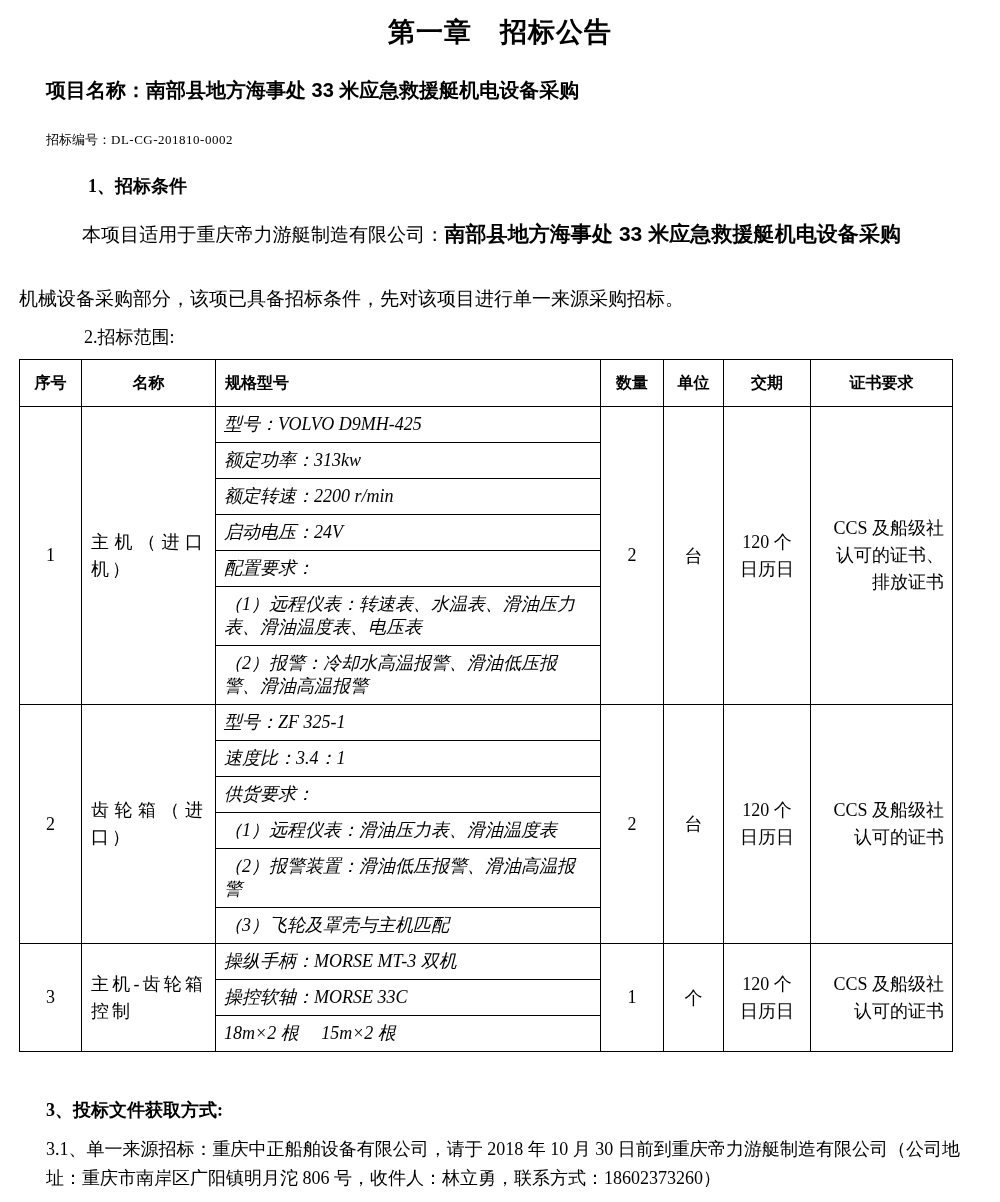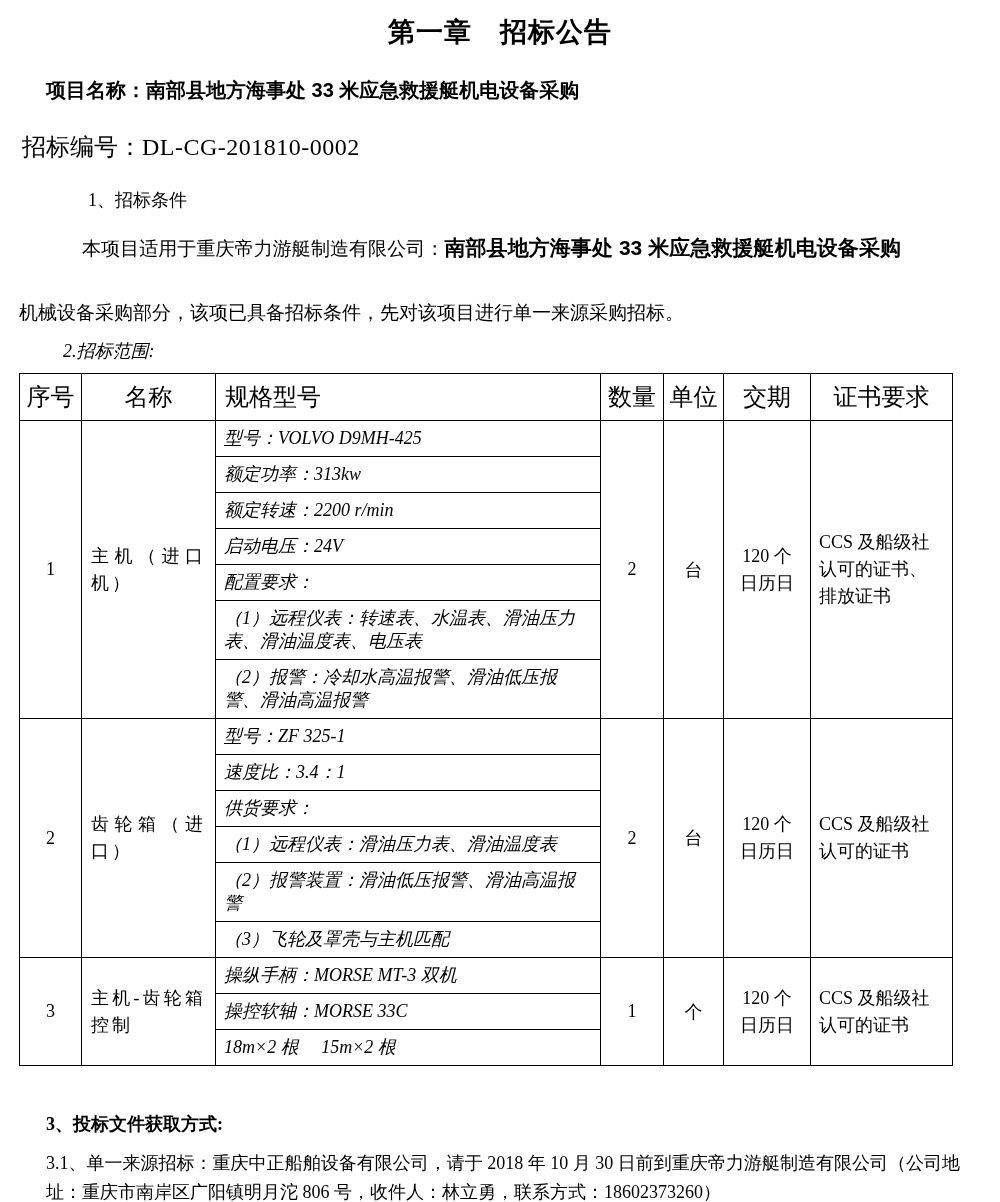--- a/index.html
+++ b/index.html
@@ -13,56 +13,56 @@
     margin:14px 0 0 0; text-align:center;
     font-size:27px; font-weight:bold; letter-spacing:1px;
   }
   .project-line { margin:27px 0 4px 46px; font-size:20px; }
   .project-label { font-weight:bold; }
   .bold-hei {
     font-family:"Liberation Sans","DejaVu Sans",sans-serif;
     font-weight:bold;
   }
   .project-name { font-size:20px; }
-  .tender-line { margin:27px 0 0 22px; font-size:24px; }
+  .tender-line { margin:27px 0 0 46px; font-size:13px; }
   .tender-value { font-family:"Liberation Serif","DejaVu Serif",serif; letter-spacing:0.5px; }
   .sec-heading { font-size:18px; font-weight:bold; }
-  .sec1-heading { margin:25px 0 0 88px; font-weight:normal; font-size:18px; }
+  .sec1-heading { margin:25px 0 0 88px; font-weight:bold; font-size:18px; }
   .sec1-para {
     margin:4px 0 0 19px; width:882px;
     text-indent:63px; line-height:64px; font-size:19px;
     text-align:justify;
   }
   .sec1-para .bold-hei { font-size:21px; }
-  .sec2-heading { margin:-6px 0 10px 63px; font-size:18px;font-style:italic; }
+  .sec2-heading { margin:-6px 0 10px 84px; font-size:18px; }
   table.spec-table {
     margin-left:19px; border-collapse:collapse;
     width:933px; font-size:18px; table-layout:fixed;
   }
   .spec-table th, .spec-table td {
     border:1px solid #000; vertical-align:middle;
   }
   .spec-table th {
-    font-weight:normal; height:47px; text-align:center; font-size:24px;
+    font-weight:bold; height:47px; text-align:center; font-size:16px;
   }
   .spec-table th.h-spec { text-align:left; padding-left:9px; }
   td.c-no, td.c-qty, td.c-unit { text-align:center; }
   td.c-name {
     padding:4px 9px; letter-spacing:3px; line-height:27px;
     text-align:justify; text-justify:inter-character;
   }
   td.c-spec { padding:0; }
   .spec-row {
     padding:6px 8px; line-height:23px; min-height:35px;
     display:flex; align-items:center; flex-wrap:wrap;
   }
   .spec-row + .spec-row { border-top:1px solid #000; }
   .spec-row span { width:100%;font-style:italic; }
   td.c-delivery { text-align:center; padding:0 12px; line-height:27px; }
-  td.c-cert { text-align:left; padding:4px 8px; line-height:27px; }
+  td.c-cert { text-align:right; padding:4px 8px; line-height:27px; }
   .sec3-heading { margin:46px 0 0 46px; }
   .sec31-para { margin:13px 0 0 46px; width:914px; line-height:29px; font-size:18px; text-align:justify; }
   .sec32-line { margin:13px 0 0 46px; font-size:18px; }
   .price-underline { text-decoration:underline; text-underline-offset:4px; }
 </style>
 </head>
 <body>
 
 <div class="doc-title">第一章　招标公告</div>
 

